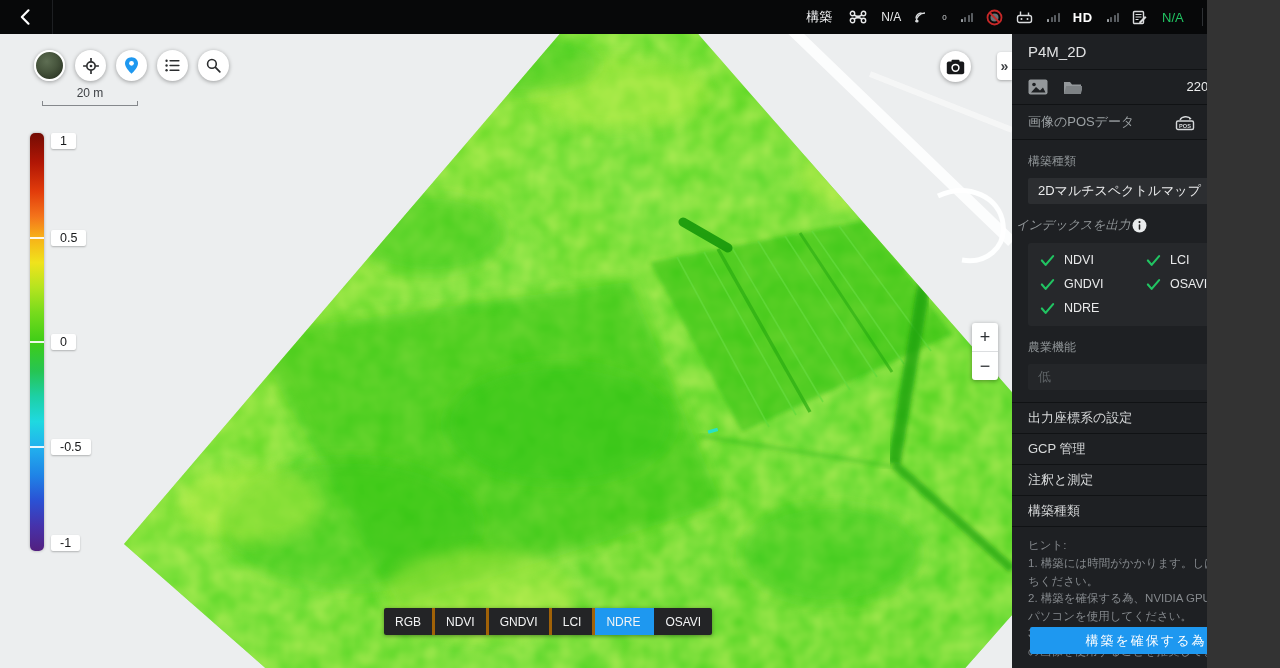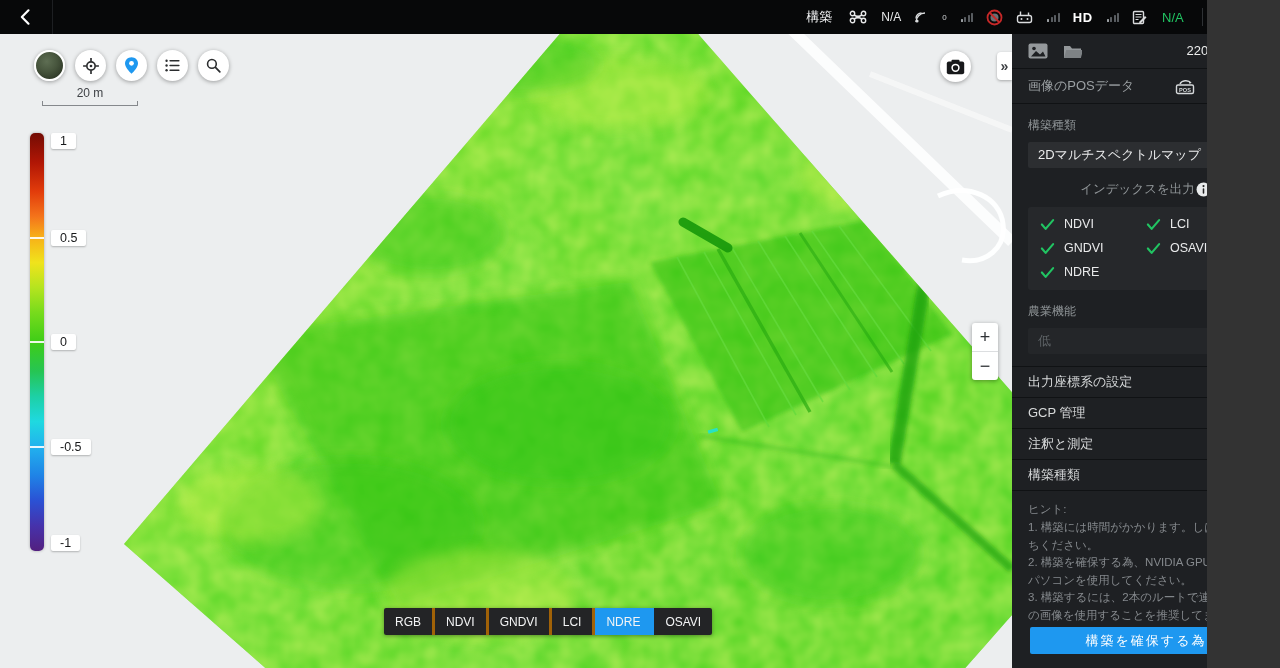--- a/index.html
+++ b/index.html
@@ -63,21 +63,21 @@
   .p-row .spacer { flex:1; }
   .p-assets-icons { display:flex; gap:15px; align-items:center; }
   .p-images-value { font-size:13px; color:#eceded; margin-right:5px;text-align:right; }
   .p-pos-label { font-size:13px; color:#9ba0a3; }
   .p-pos-icons { display:flex; gap:13px; align-items:center; }
   .p-section-label { padding:13px 16px 0; font-size:12px; color:#8f9497;font-family:Liberation Mono, monospace; }
   .dropdown { margin:8px 16px 0; height:26px; background:#2c2e31; border-radius:2px; display:flex; align-items:center; justify-content:space-between; padding:0 10px; font-size:13px; color:#eaebec; cursor:pointer; }
   .dropdown .caret { width:0; height:0; border-left:4.5px solid transparent; border-right:4.5px solid transparent; border-top:5px solid #cdd0d2; }
   .dropdown.disabled { background:#242629; color:#5e6366; cursor:default; }
   .dropdown.disabled .caret { border-top-color:#5e6366; }
-  .index-head { display:flex; align-items:center; justify-content:center; padding:13px 16px 0; }
+  .index-head { display:flex; align-items:center; justify-content:flex-start; padding:13px 4px 0;font-style:italic; }
   .index-head .lbl { font-size:12.5px; color:#8f9497; }
   .index-card { margin:9px 16px 0; background:#26282b; border-radius:3px; padding:10px 12px 11px; display:grid; grid-template-columns:1fr 1fr; row-gap:10px; }
   .index-item { display:flex; align-items:center; gap:9px; font-size:12.5px; color:#e9eaeb; }
   .nav-list { margin-top:12px; border-top:1px solid #101214; }
   .nav-row { height:31px; display:flex; align-items:center; justify-content:space-between; padding:0 16px; border-bottom:1px solid #101214; font-size:13px; color:#d7d9da; cursor:pointer; }
   .hints { padding:10px 16px 0; color:#85898d; font-size:11.5px; line-height:1.52; }
   .hints .hint-title { margin-bottom:1px; }
   .quality-btn { position:absolute; left:18px; right:18px; bottom:14px; height:27px; background:#1e98f0; border-radius:2px; color:#fff; font-size:13px; letter-spacing:2px; display:flex; align-items:center; justify-content:center; cursor:pointer; }
   .panel-scrollbar { position:absolute; right:1px; top:68px; width:5px; height:522px; background:#56585b; border-radius:3px; }
 
@@ -341,20 +341,21 @@
         <div class="layer-btn">RGB</div>
         <div class="layer-btn">NDVI</div>
         <div class="layer-btn">GNDVI</div>
         <div class="layer-btn">LCI</div>
         <div class="layer-btn selected">NDRE</div>
         <div class="layer-btn">OSAVI</div>
       </div>
   </div>
 
   <aside class="panel">
+    <div class="p-title">P4M_2D</div>
 
     <div class="p-row">
       <div class="p-assets-icons">
         <svg width="20" height="16" viewBox="0 0 20 16">
           <rect x="0.5" y="0.5" width="19" height="15" rx="2" fill="#94989b"></rect>
           <circle cx="6" cy="5.5" r="1.8" fill="#1e2023"></circle>
           <path d="M3 13.5 L8 8 L12 11.5 L15 8.5 L17.5 13.5 Z" fill="#1e2023"></path>
         </svg>
         <svg width="19" height="15" viewBox="0 0 19 15">
           <path d="M1 2 h6 l2 2.4 h9 V14 H1 Z" fill="#94989b"></path>

